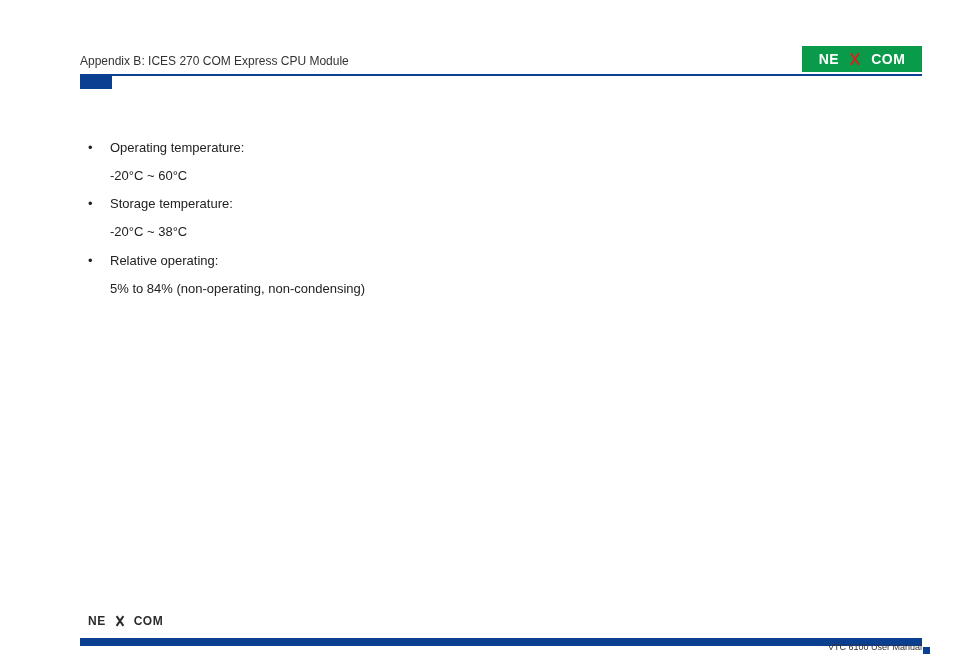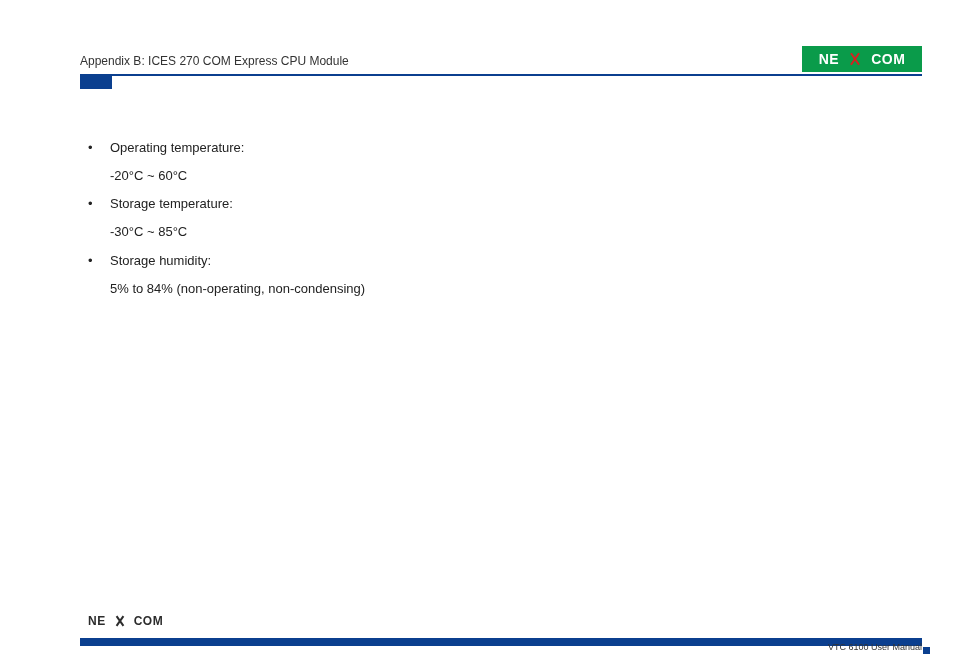--- a/index.html
+++ b/index.html
@@ -59,24 +59,24 @@
   <div class="hdr-blue-tab"></div>
 
   <div class="content">
     <ul class="spec">
       <li>
         <span>Operating temperature:</span>
         <div class="">-20°C ~ 60°C</div>
       </li>
       <li>
         <span>Storage temperature:</span>
-        <div class="">-30°C ~ 85°C</div>
+        <div class="">-20°C ~ 38°C</div>
       </li>
       <li>
-        <span>Storage humidity:</span>
+        <span>Relative operating:</span>
         <div class="">5% to 84% (non-operating, non-condensing)</div>
       </li>
     </ul>
   </div>
 
   <div class="ftr-logo">
     <span>NE</span>
     <span class="x"></span>
     <span>COM</span>
   </div>

